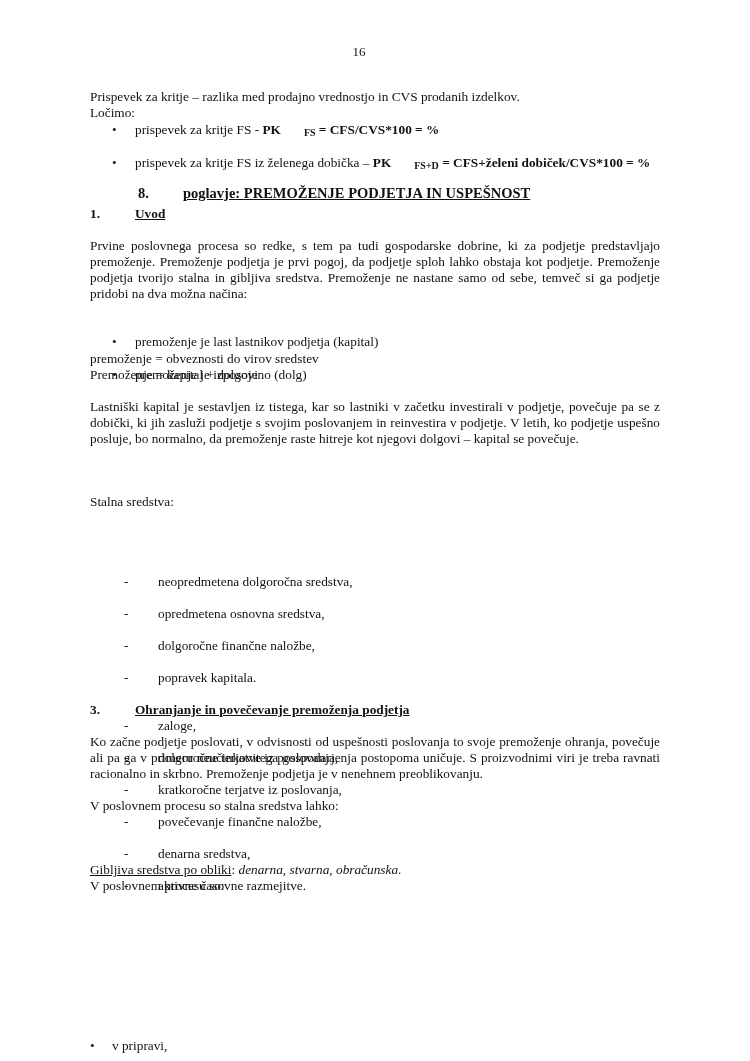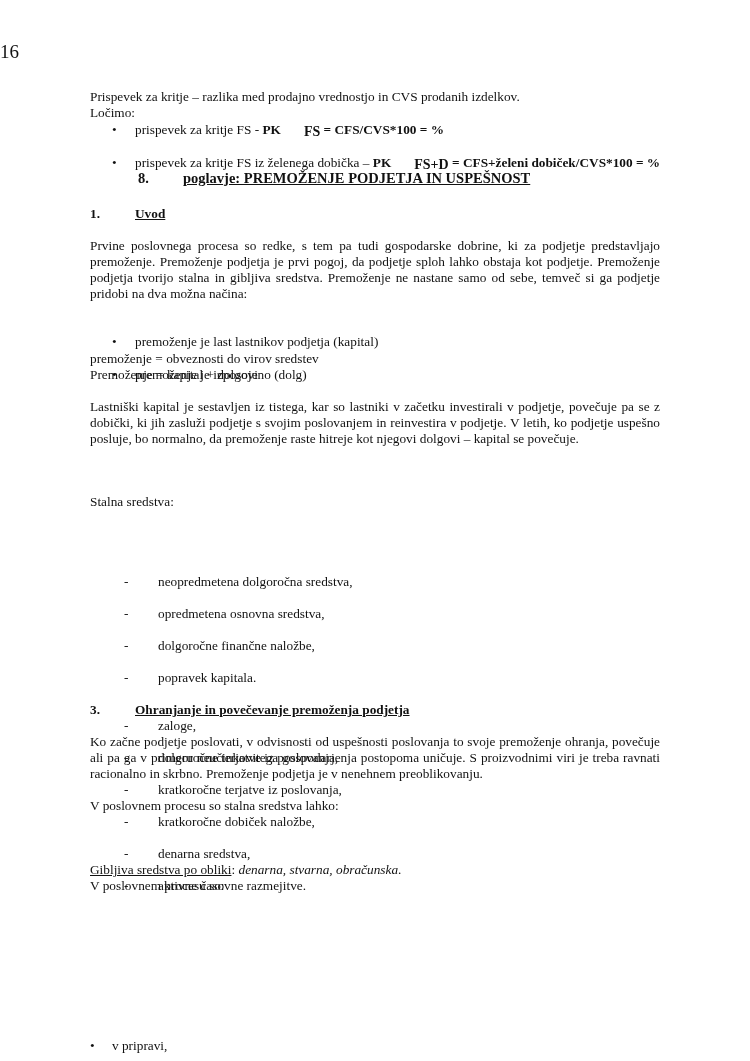--- a/index.html
+++ b/index.html
@@ -1,48 +1,48 @@
 <!DOCTYPE html>
 <html><head>
   <meta charset="utf-8">
   <style>
     html, body { margin:0; padding:0; background:#ffffff; }
     body { width:750px; height:1061px; position:relative; overflow:hidden;
       font-family:"Liberation Serif", "DejaVu Serif", serif; font-size:13.3px; color:#111; line-height:16px; }
     .page { position:absolute; left:90px; top:0; width:570px; }
-    .pnum { position:absolute; left:0; width:718px; top:44px; font-size:19px; }
+    .pnum { position:absolute; left:0; width:718px; top:44px; text-align:center; font-size:13px; }
     .abs { position:absolute; left:0; width:570px; }
     .b { font-weight:normal; }
     .u { text-decoration:underline; }
     .i { font-style:italic; }
     .just { text-align:justify; text-align-last:left; }
     .bul { position:relative; padding-left:45px; }
     .bul .dot { position:absolute; left:22px; top:0; }
     .bul2 { position:relative; padding-left:22px; }
     .bul2 .dot { position:absolute; left:0; top:0; }
     .dash { position:relative; padding-left:68px; }
     .dash .d { position:absolute; left:34px; top:0; }
     .h { font-weight:bold; font-size:13.3px; }
     .h .n { display:inline-block; width:45px; }
     .h1 { font-size:14.5px; }
-    sub { font-size:14px; vertical-align:-2px; line-height:0;padding-left:23px; }
+    sub { font-size:10px; vertical-align:-2px; line-height:0;padding-left:23px; }
   </style>
 </head>
 <body>
 
 <div class="pnum">16</div>
 
 <div class="page">
 
   <div class="abs" style="top:89px;"><span class="b">Prispevek za kritje</span><span> – razlika med prodajno vrednostjo in CVS prodanih izdelkov.</span></div>
   <div class="abs" style="top:105px;">Ločimo:</div>
   <div class="abs bul" style="top:122px;"><span class="dot">•</span><span>prispevek za kritje FS  - </span><b><span>PK</span><sub>FS</sub><span> = CFS/CVS*100 = %</span></b></div>
   <div class="abs bul" style="top:139px;"><span class="dot">•</span><span>prispevek za kritje FS iz želenega dobička – </span><b><span>PK</span><sub>FS+D</sub><span> = CFS+želeni dobiček/CVS*100 = %</span></b></div>
 
-  <div class="abs h h1" style="top:170px;padding-left:48px;"><span class="n">8.</span><span class="u">poglavje: PREMOŽENJE PODJETJA IN USPEŠNOST</span></div>
+  <div class="abs h h1" style="top:185px;padding-left:48px;"><span class="n">8.</span><span class="u">poglavje: PREMOŽENJE PODJETJA IN USPEŠNOST</span></div>
 
   <div class="abs h" style="top:206px;"><span class="n">1.</span><span class="u">Uvod</span></div>
 
   <div class="abs just" style="top:238px;">Prvine poslovnega procesa so redke, s tem  pa tudi gospodarske dobrine, ki za podjetje predstavljajo premoženje. Premoženje podjetja je prvi pogoj, da podjetje sploh lahko obstaja kot podjetje. Premoženje podjetja tvorijo stalna in gibljiva sredstva. Premoženje ne nastane samo od sebe, temveč si ga podjetje pridobi na dva možna načina:</div>
   <div class="abs bul" style="top:302px;"><span class="dot">•</span><span>premoženje je last lastnikov podjetja (kapital)</span></div>
   <div class="abs bul" style="top:319px;"><span class="dot">•</span><span>premoženje je izposojeno (dolg)</span></div>
 
   <div class="abs b" style="top:367px;">Premoženje = kapital + dolgovi</div>
   <div class="abs" style="top:351px;">premoženje = obveznosti do virov sredstev</div>
 
@@ -51,21 +51,21 @@
 
   <div class="abs b" style="top:494px;">Stalna sredstva:</div>
   <div class="abs dash" style="top:510px;"><span class="d">-</span><span>neopredmetena dolgoročna sredstva,</span></div>
   <div class="abs dash" style="top:526px;"><span class="d">-</span><span>opredmetena osnovna sredstva,</span></div>
   <div class="abs dash" style="top:542px;"><span class="d">-</span><span>dolgoročne finančne naložbe,</span></div>
   <div class="abs dash" style="top:558px;"><span class="d">-</span><span>popravek kapitala.</span></div>
 
   <div class="abs dash" style="top:590px;"><span class="d">-</span><span>zaloge,</span></div>
   <div class="abs dash" style="top:606px;"><span class="d">-</span><span>dolgoročne terjatve iz poslovanja,</span></div>
   <div class="abs dash" style="top:622px;"><span class="d">-</span><span>kratkoročne terjatve iz poslovanja,</span></div>
-  <div class="abs dash" style="top:638px;"><span class="d">-</span><span>kratkoročne dobiček naložbe,</span></div>
+  <div class="abs dash" style="top:638px;"><span class="d">-</span><span>povečevanje finančne naložbe,</span></div>
   <div class="abs dash" style="top:654px;"><span class="d">-</span><span>denarna sredstva,</span></div>
   <div class="abs dash" style="top:670px;"><span class="d">-</span><span>aktivne časovne razmejitve.</span></div>
 
   <div class="abs h" style="top:702px;"><span class="n">3.</span><span class="u">Ohranjanje in povečevanje premoženja podjetja</span></div>
 
   <div class="abs just" style="top:734px;">Ko začne podjetje poslovati, v odvisnosti od uspešnosti poslovanja to svoje premoženje ohranja, povečuje ali pa ga v primeru neučinkovitega gospodarjenja postopoma uničuje. S proizvodnimi viri je treba ravnati racionalno in skrbno. Premoženje podjetja je v nenehnem preoblikovanju.</div>
   <div class="abs" style="top:798px;">V poslovnem procesu so stalna sredstva lahko:</div>
   <div class="abs bul2" style="top:814px;"><span class="dot">•</span><span>v pripravi,</span></div>
 
   <div class="abs" style="top:862px;"><span class="u">Gibljiva sredstva po obliki</span><span>: </span><span class="i">denarna, stvarna, obračunska</span><span>.</span></div>

